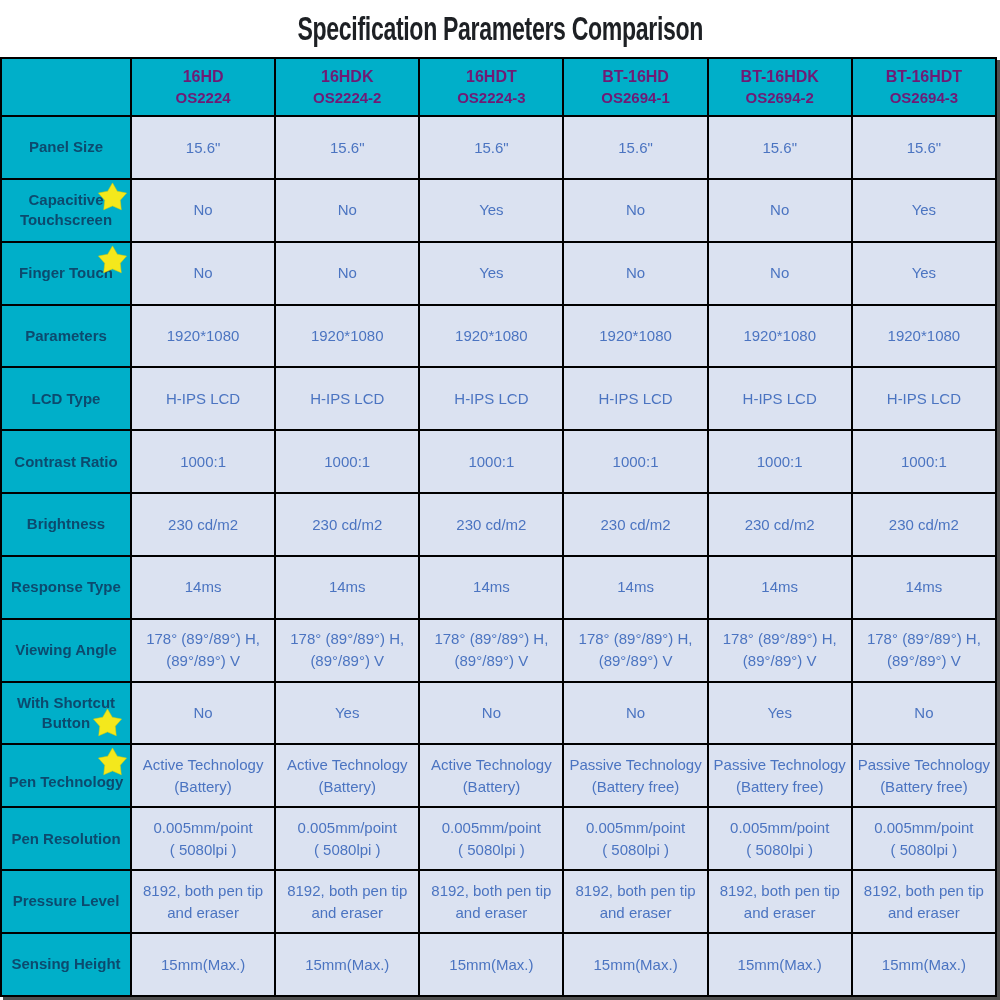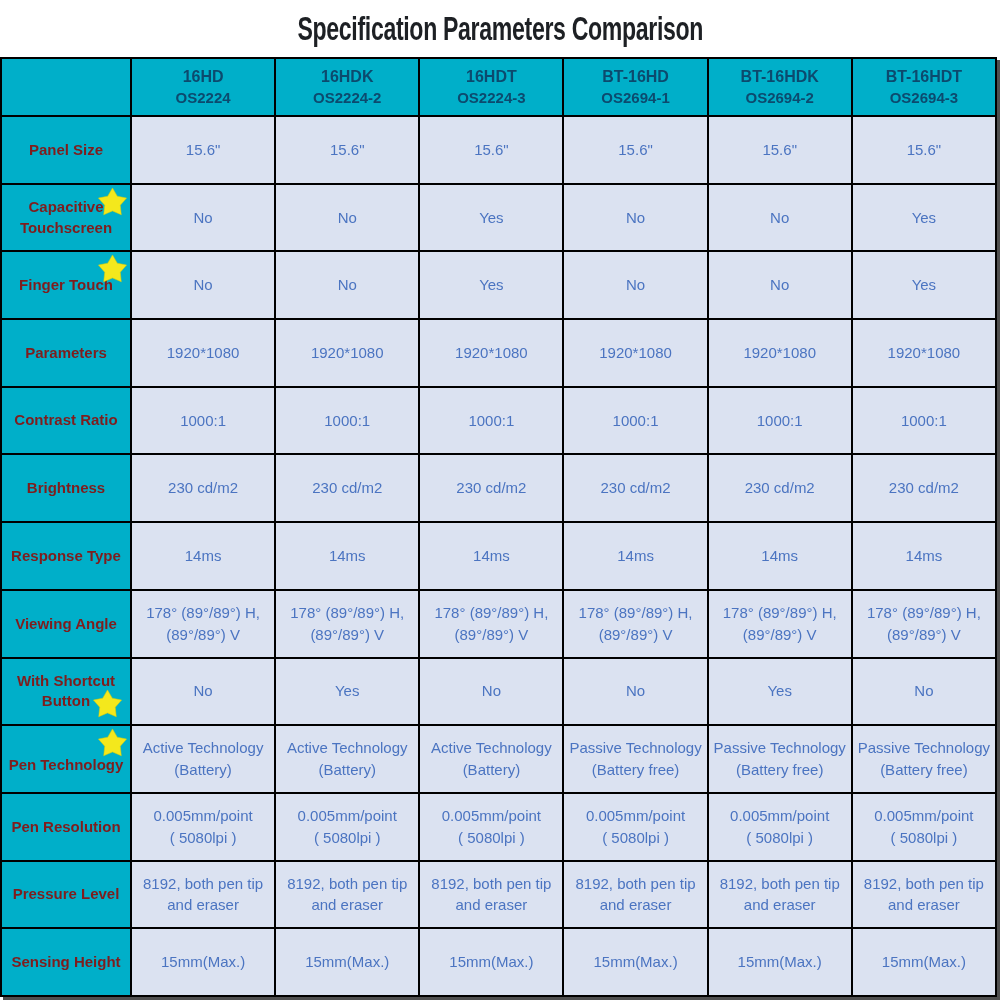--- a/index.html
+++ b/index.html
@@ -36,37 +36,37 @@
   col.c0 { width: 130px; }
   th, td {
     border: 2px solid #000000;
     text-align: center;
     vertical-align: middle;
     padding: 2px 4px;
     box-sizing: border-box;
   }
   thead th {
     background: #00afc9;
-    color: #0c4a6e;
+    color: #701a75;
     height: 58px;
   }
   thead th .model {
     font-size: 16px;
     font-weight: bold;
     line-height: 1.35;
   }
   thead th .code {
     font-size: 15px;
     font-weight: bold;
     line-height: 1.35;
   }
   th.corner { background: #00afc9; }
   td.row-label {
     background: #00afc9;
-    color: #7f1d1d;
+    color: #0c4a6e;
     font-size: 15px;
     font-weight: bold;
     line-height: 1.35;
     white-space: pre-line;
     position: relative;
     height: 55px;
     padding: 2px 6px;
   }
   td.data-cell {
     background: #dbe2f1;
@@ -168,20 +168,29 @@
         <tr>
           <td class="row-label"><span>Parameters</span></td>
           <td class="data-cell">1920*1080</td>
           <td class="data-cell">1920*1080</td>
           <td class="data-cell">1920*1080</td>
           <td class="data-cell">1920*1080</td>
           <td class="data-cell">1920*1080</td>
           <td class="data-cell">1920*1080</td>
         </tr>
         <tr>
+          <td class="row-label"><span>LCD Type</span></td>
+          <td class="data-cell">H-IPS LCD</td>
+          <td class="data-cell">H-IPS LCD</td>
+          <td class="data-cell">H-IPS LCD</td>
+          <td class="data-cell">H-IPS LCD</td>
+          <td class="data-cell">H-IPS LCD</td>
+          <td class="data-cell">H-IPS LCD</td>
+        </tr>
+        <tr>
           <td class="row-label"><span>Contrast Ratio</span></td>
           <td class="data-cell">1000:1</td>
           <td class="data-cell">1000:1</td>
           <td class="data-cell">1000:1</td>
           <td class="data-cell">1000:1</td>
           <td class="data-cell">1000:1</td>
           <td class="data-cell">1000:1</td>
         </tr>
         <tr>
           <td class="row-label"><span>Brightness</span></td>

